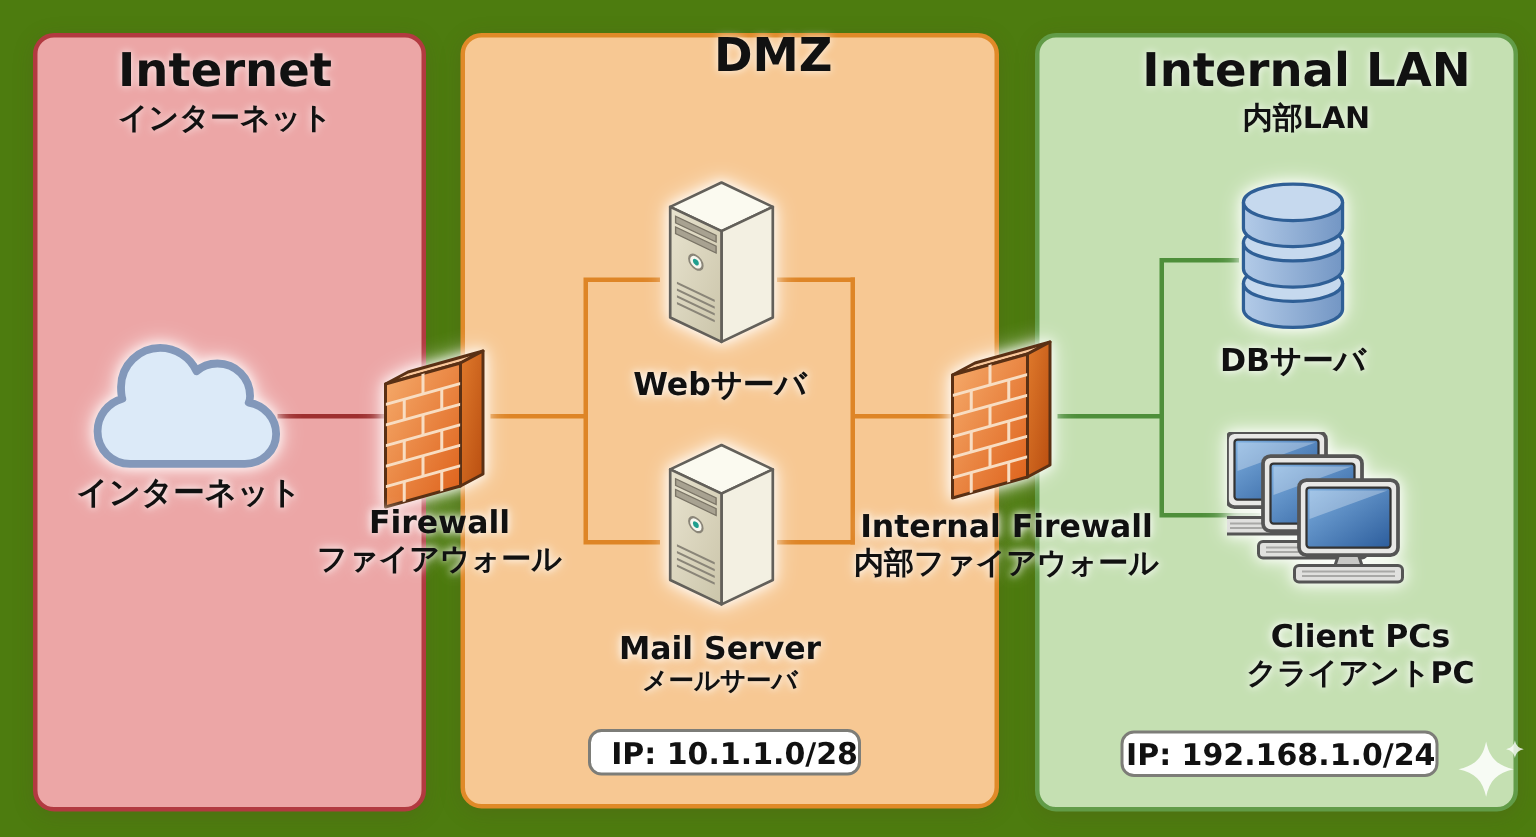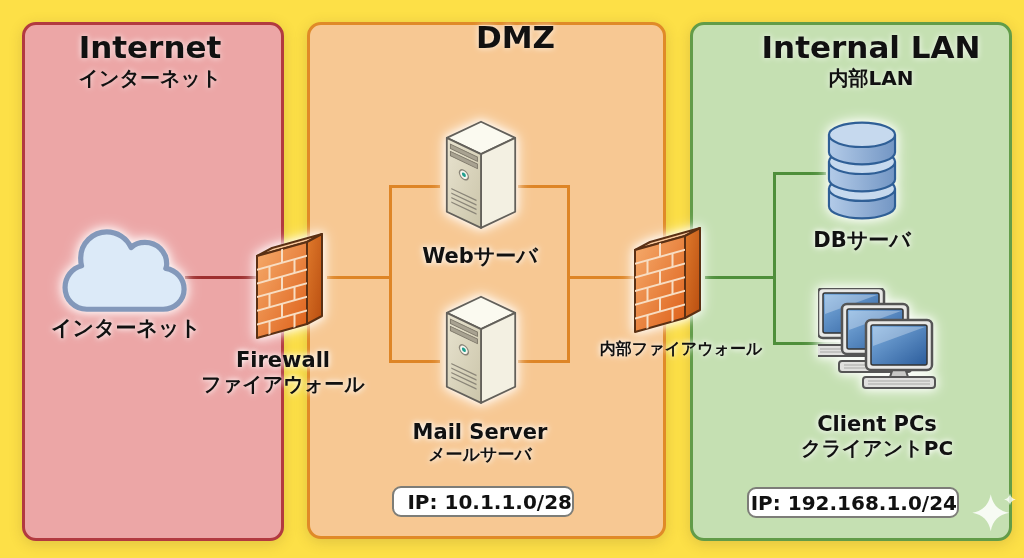--- a/index.html
+++ b/index.html
@@ -1,16 +1,16 @@
 <!DOCTYPE html>
 <html><head>
 <meta charset="utf-8">
 <style>
   html,body{margin:0;padding:0;background:#fdfcf8;}
-  #stage{position:relative;width:1024px;height:558px;background:#fde047;overflow:hidden;
+  #stage{position:relative;width:1024px;height:558px;background:#4d7c0f;overflow:hidden;
          font-family:"DejaVu Sans","Liberation Sans",sans-serif;color:#111;}
   .zone{position:absolute;border:3px solid;border-radius:14px;box-shadow:0 3px 14px rgba(90,60,40,.18);z-index:0;}
   .zone-title{position:absolute;text-align:center;z-index:3;line-height:1.15;
               text-shadow:0 0 6px rgba(255,255,255,.85);}
   .zone-title .main{font-size:31px;font-weight:bold;}
   .zone-title .sub{font-size:20px;font-weight:bold;margin-top:1px;}
   .node-label{position:absolute;text-align:center;z-index:3;font-weight:bold;font-size:21px;line-height:1.12;
               text-shadow:0 0 5px rgba(255,255,255,.95),0 0 9px rgba(255,255,255,.8);}
   .line{position:absolute;z-index:1;}
   .icon{position:absolute;z-index:2;filter:drop-shadow(0 0 4px rgba(255,255,255,.9)) drop-shadow(0 0 7px rgba(255,255,255,.7));}
@@ -181,38 +181,39 @@
   <svg class="icon" style="left:822px;top:120px;" width="80" height="101">
       <use href="#sym-db"></use>
     </svg>
   <svg class="icon" style="left:818px;top:288px;" width="122" height="106">
       <use href="#sym-pcs"></use>
     </svg>
 
   <div class="node-label" style="left:36px;top:317px;width:180px;">
     <div>インターネット</div>
   </div>
-  <div class="node-label" style="left:188px;top:337px;width:190px;margin-top:12px;">
+  <div class="node-label" style="left:198px;top:337px;width:190px;">
     <div>Firewall</div>
     <div style="font-size:20px;">ファイアウォール</div>
   </div>
   <div class="node-label" style="left:390px;top:245px;width:180px;">
     <div>Webサーバ</div>
   </div>
   <div class="node-label" style="left:390px;top:421px;width:180px;">
     <div>Mail Server</div>
     <div style="font-size:17px;">メールサーバ</div>
   </div>
   <div class="node-label" style="left:566px;top:340px;width:210px;">
-    <div style="font-size:16px;margin-left:20px;">内部ファイアウォール</div>
+    <div>Internal Firewall</div>
+    <div style="font-size:20px;">内部ファイアウォール</div>
   </div>
   <div class="node-label" style="left:772px;top:229px;width:180px;">
     <div>DBサーバ</div>
   </div>
-  <div class="node-label" style="left:782px;top:413px;width:190px;">
+  <div class="node-label" style="left:812px;top:413px;width:190px;">
     <div>Client PCs</div>
     <div style="font-size:20px;">クライアントPC</div>
   </div>
 
   <div class="ip-badge" style="left:392px;top:486px;width:178px;height:27px;">
     <span>IP: 10.1.1.0/28</span>
   </div>
   <div class="ip-badge" style="left:747px;top:487px;width:208px;height:27px;">
     <span>IP: 192.168.1.0/24</span>
   </div>

